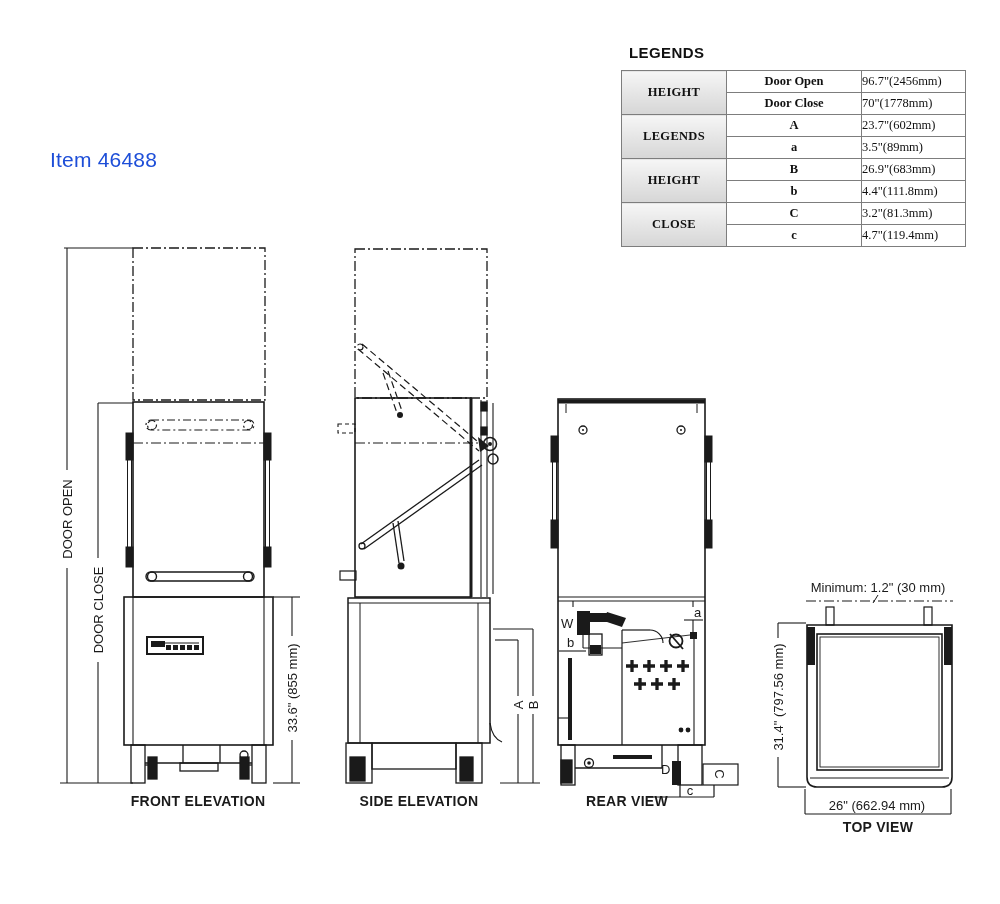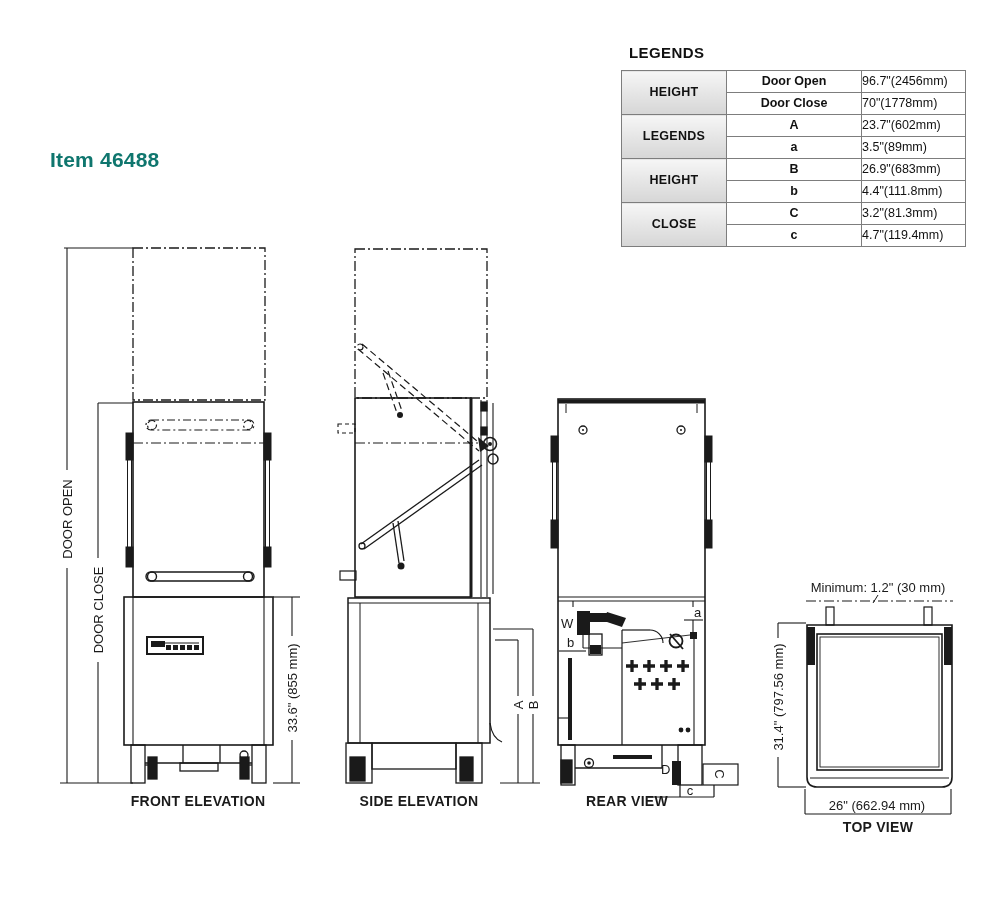--- a/index.html
+++ b/index.html
@@ -1,26 +1,26 @@
 <!DOCTYPE html>
 <html><head>
 <meta charset="utf-8">
 <style>
   html,body{margin:0;padding:0;}
   body{
     width:1000px;height:904px;position:relative;background:#ffffff;
     font-family:"Liberation Sans", sans-serif;color:#1a1a1a;overflow:hidden;
   }
   .page-title{
-    position:absolute;left:50px;top:148px;font-size:21px;font-weight:700;color:#0f766e;
+    position:absolute;left:50px;top:148px;font-size:21px;font-weight:400;color:#1d4ed8;
     letter-spacing:.2px;
   }
   .legends-wrap{position:absolute;left:621px;top:44px;width:346px;}
   .legends-heading{font-size:15px;font-weight:700;letter-spacing:.4px;margin:0 0 9px 8px;color:#111;}
-  table.legends{border-collapse:collapse;width:344px;table-layout:fixed;}
+  table.legends{border-collapse:collapse;width:344px;table-layout:fixed;font-family:Liberation Serif, serif;}
   table.legends td{
     border:1px solid #7d7d7d;height:21px;font-size:12.5px;line-height:1;
     padding:0;vertical-align:middle;color:#111;
   }
   td.cat{
     background:linear-gradient(180deg,#f6f6f6 0%,#e4e4e4 55%,#d6d6d6 100%);
     font-weight:700;text-align:center;letter-spacing:.3px;
   }
   td.lab{font-weight:700;text-align:center;}
   td.val{text-align:left;padding-left:7px;}

